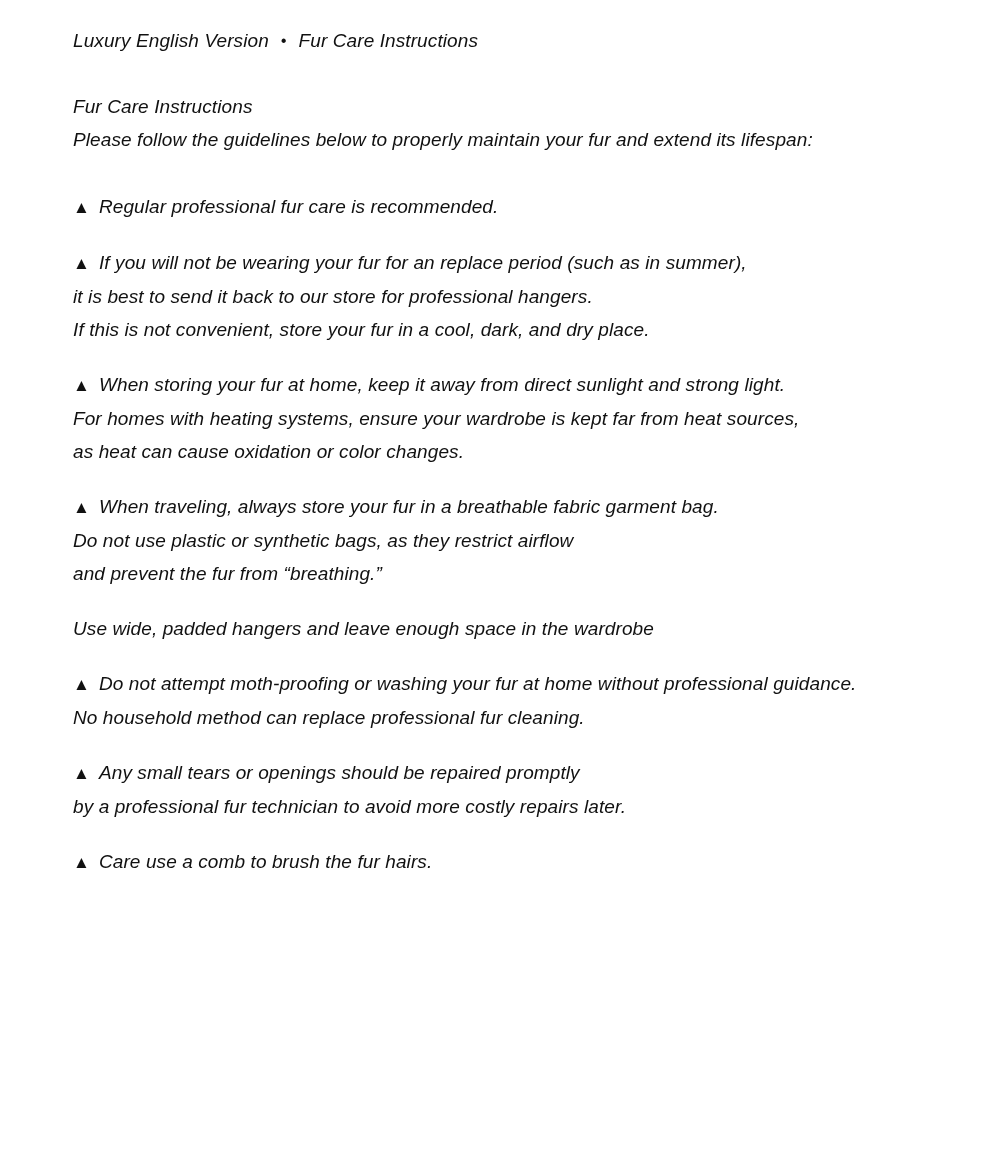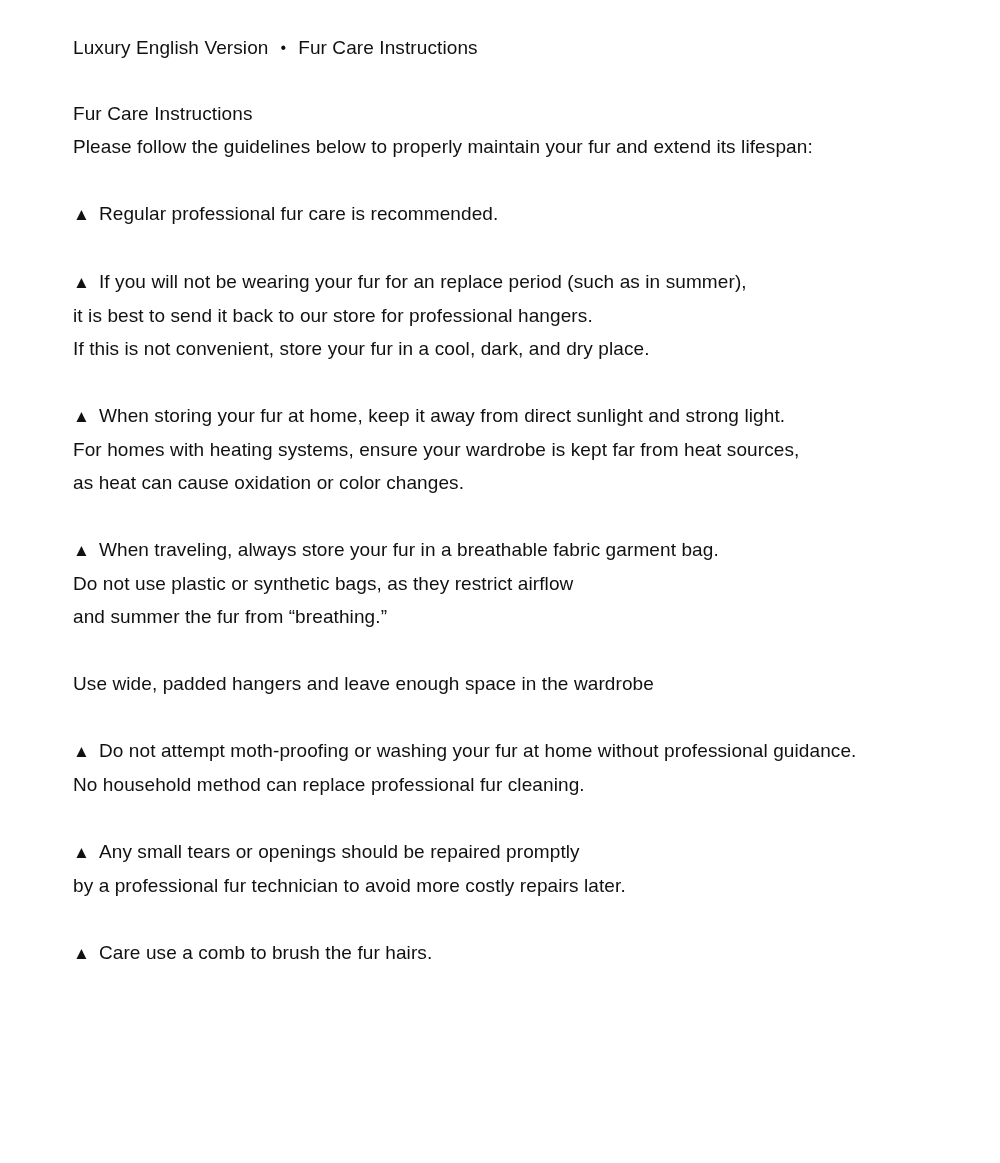--- a/index.html
+++ b/index.html
@@ -8,43 +8,44 @@
     background: #ffffff;
   }
   body {
     width: 1000px;
     height: 1163px;
     font-family: "Liberation Sans", "DejaVu Sans", sans-serif;
     color: #111111;
     overflow: hidden;
   }
   .page {
-    padding: 31px 40px 0 73px;
+    padding: 24px 40px 0 73px;
     box-sizing: border-box;
+    font-style: italic;
   }
   .line {
     font-size: 19px;
     line-height: 33px;
     white-space: nowrap;
     letter-spacing: 0.1px;
   }
   .doc-header {
     margin-bottom: 33px;
   }
   .doc-header .sep {
     display: inline-block;
     margin: 0 12px;
     font-size: 16px;
     vertical-align: 1px;
   }
   .intro-block {
     margin-bottom: 34px;
   }
   .section {
-    margin-top: 34px;
+    margin-top: 22px;
   }
   .section:first-of-type {
     margin-top: 0;
   }
   .marker {
     display: inline-block;
     margin-right: 9px;
     font-size: 17px;
   }
 </style>
@@ -74,21 +75,21 @@
 
   <div class="section">
     <div class="line"><span class="marker">▲</span><span>When storing your fur at home, keep it away from direct sunlight and strong light.</span></div>
     <div class="line">For homes with heating systems, ensure your wardrobe is kept far from heat sources,</div>
     <div class="line">as heat can cause oxidation or color changes.</div>
   </div>
 
   <div class="section">
     <div class="line"><span class="marker">▲</span><span>When traveling, always store your fur in a breathable fabric garment bag.</span></div>
     <div class="line">Do not use plastic or synthetic bags, as they restrict airflow</div>
-    <div class="line">and summer the fur from “breathing.”</div>
+    <div class="line">and prevent the fur from “breathing.”</div>
   </div>
 
   <div class="section">
     <div class="line">Use wide, padded hangers and leave enough space in the wardrobe</div>
   </div>
 
   <div class="section">
     <div class="line"><span class="marker">▲</span><span>Do not attempt moth-proofing or washing your fur at home without professional guidance.</span></div>
     <div class="line">No household method can replace professional fur cleaning.</div>
   </div>

